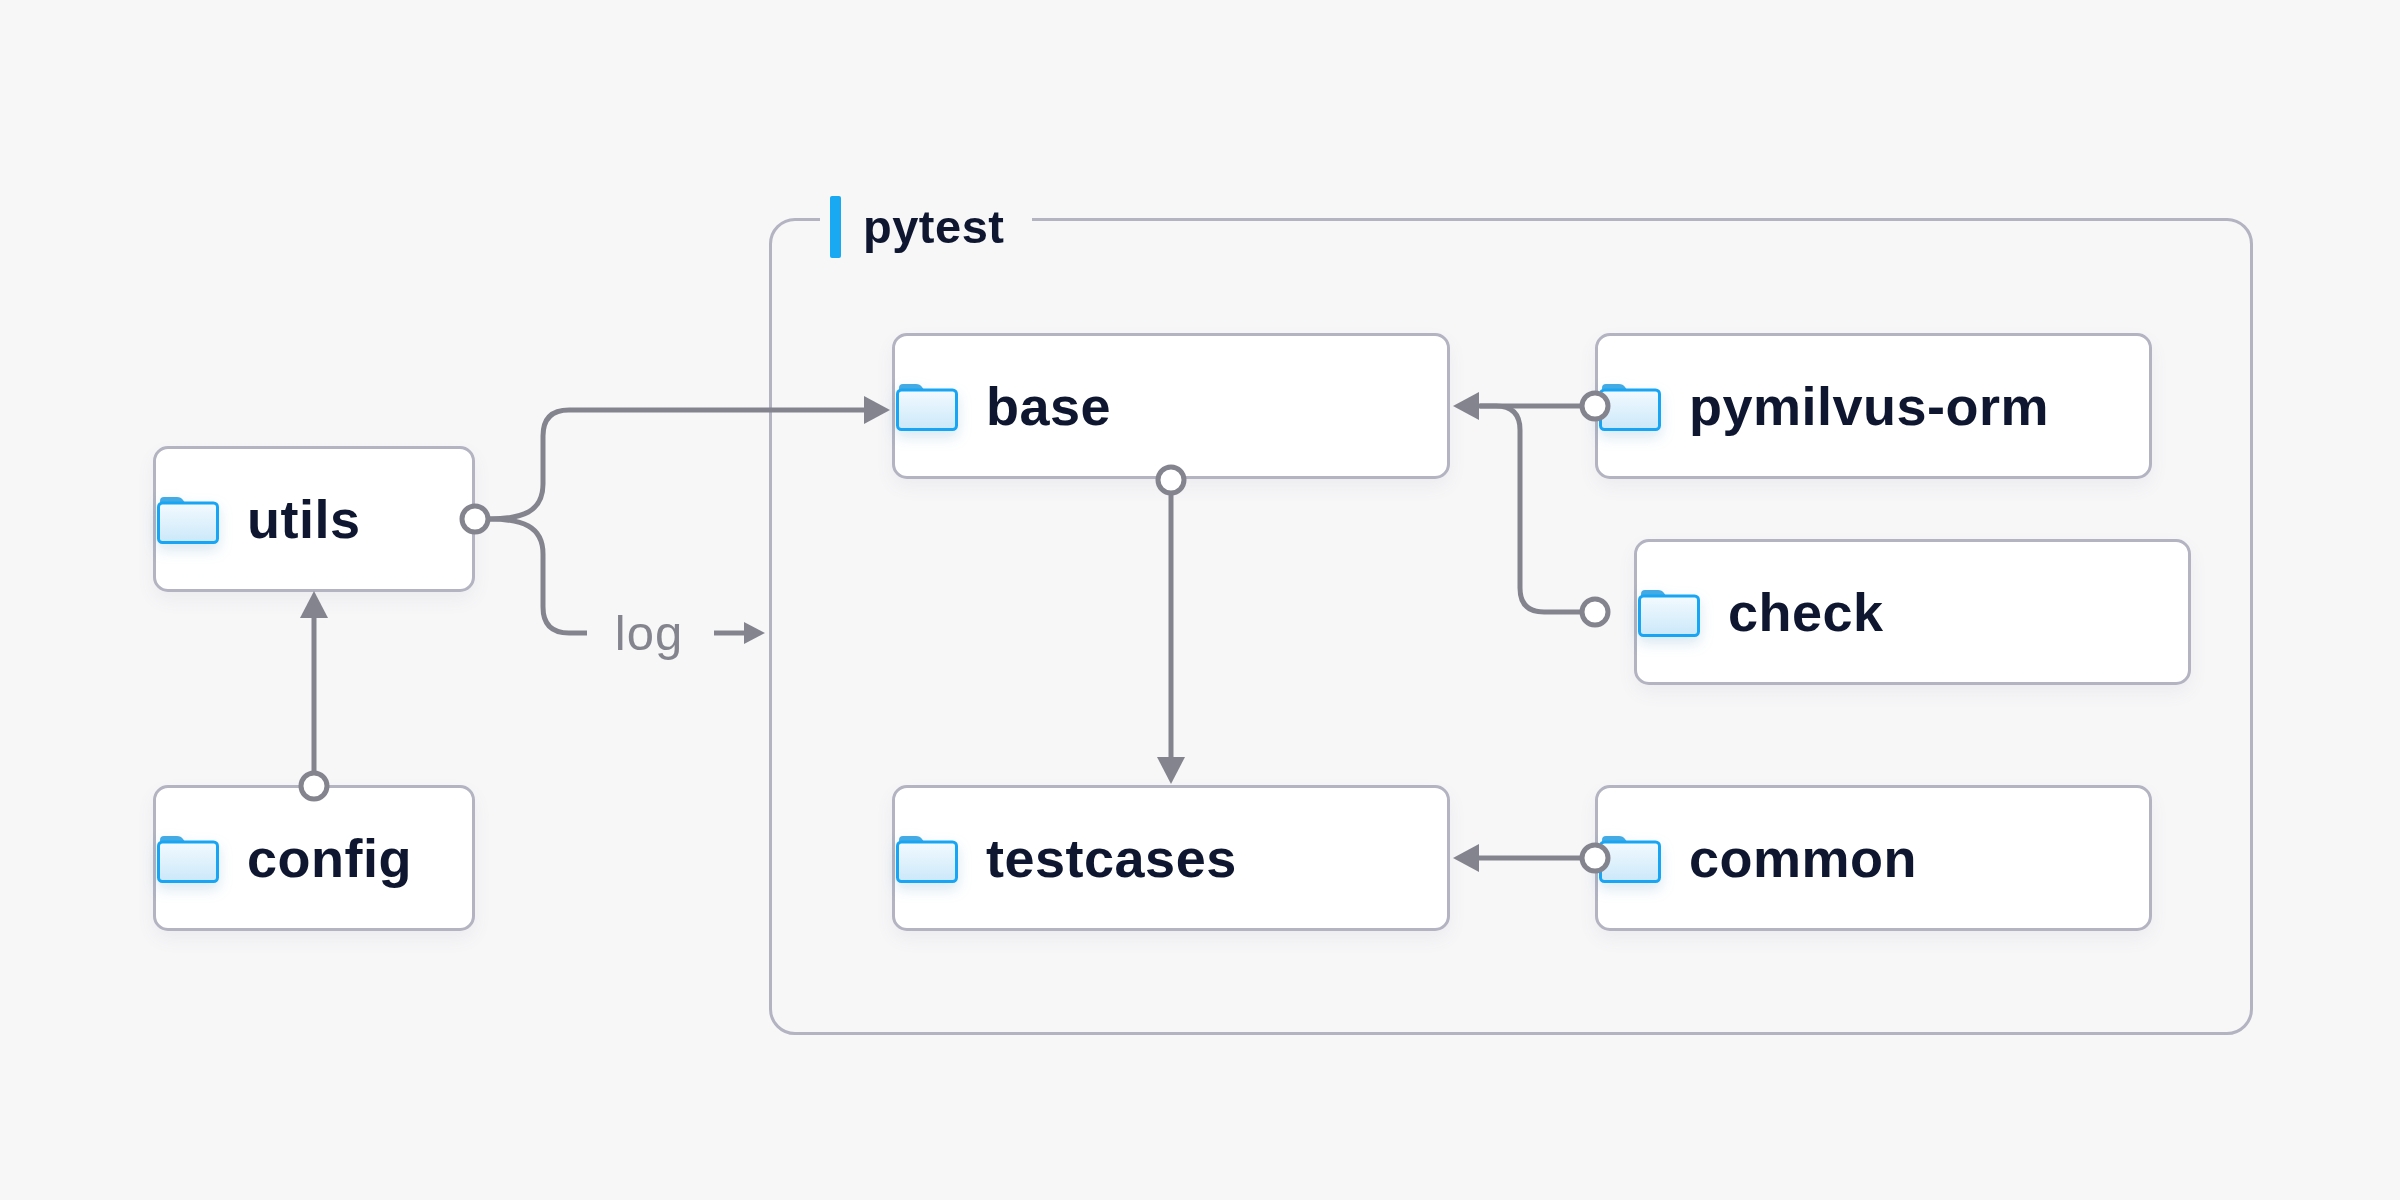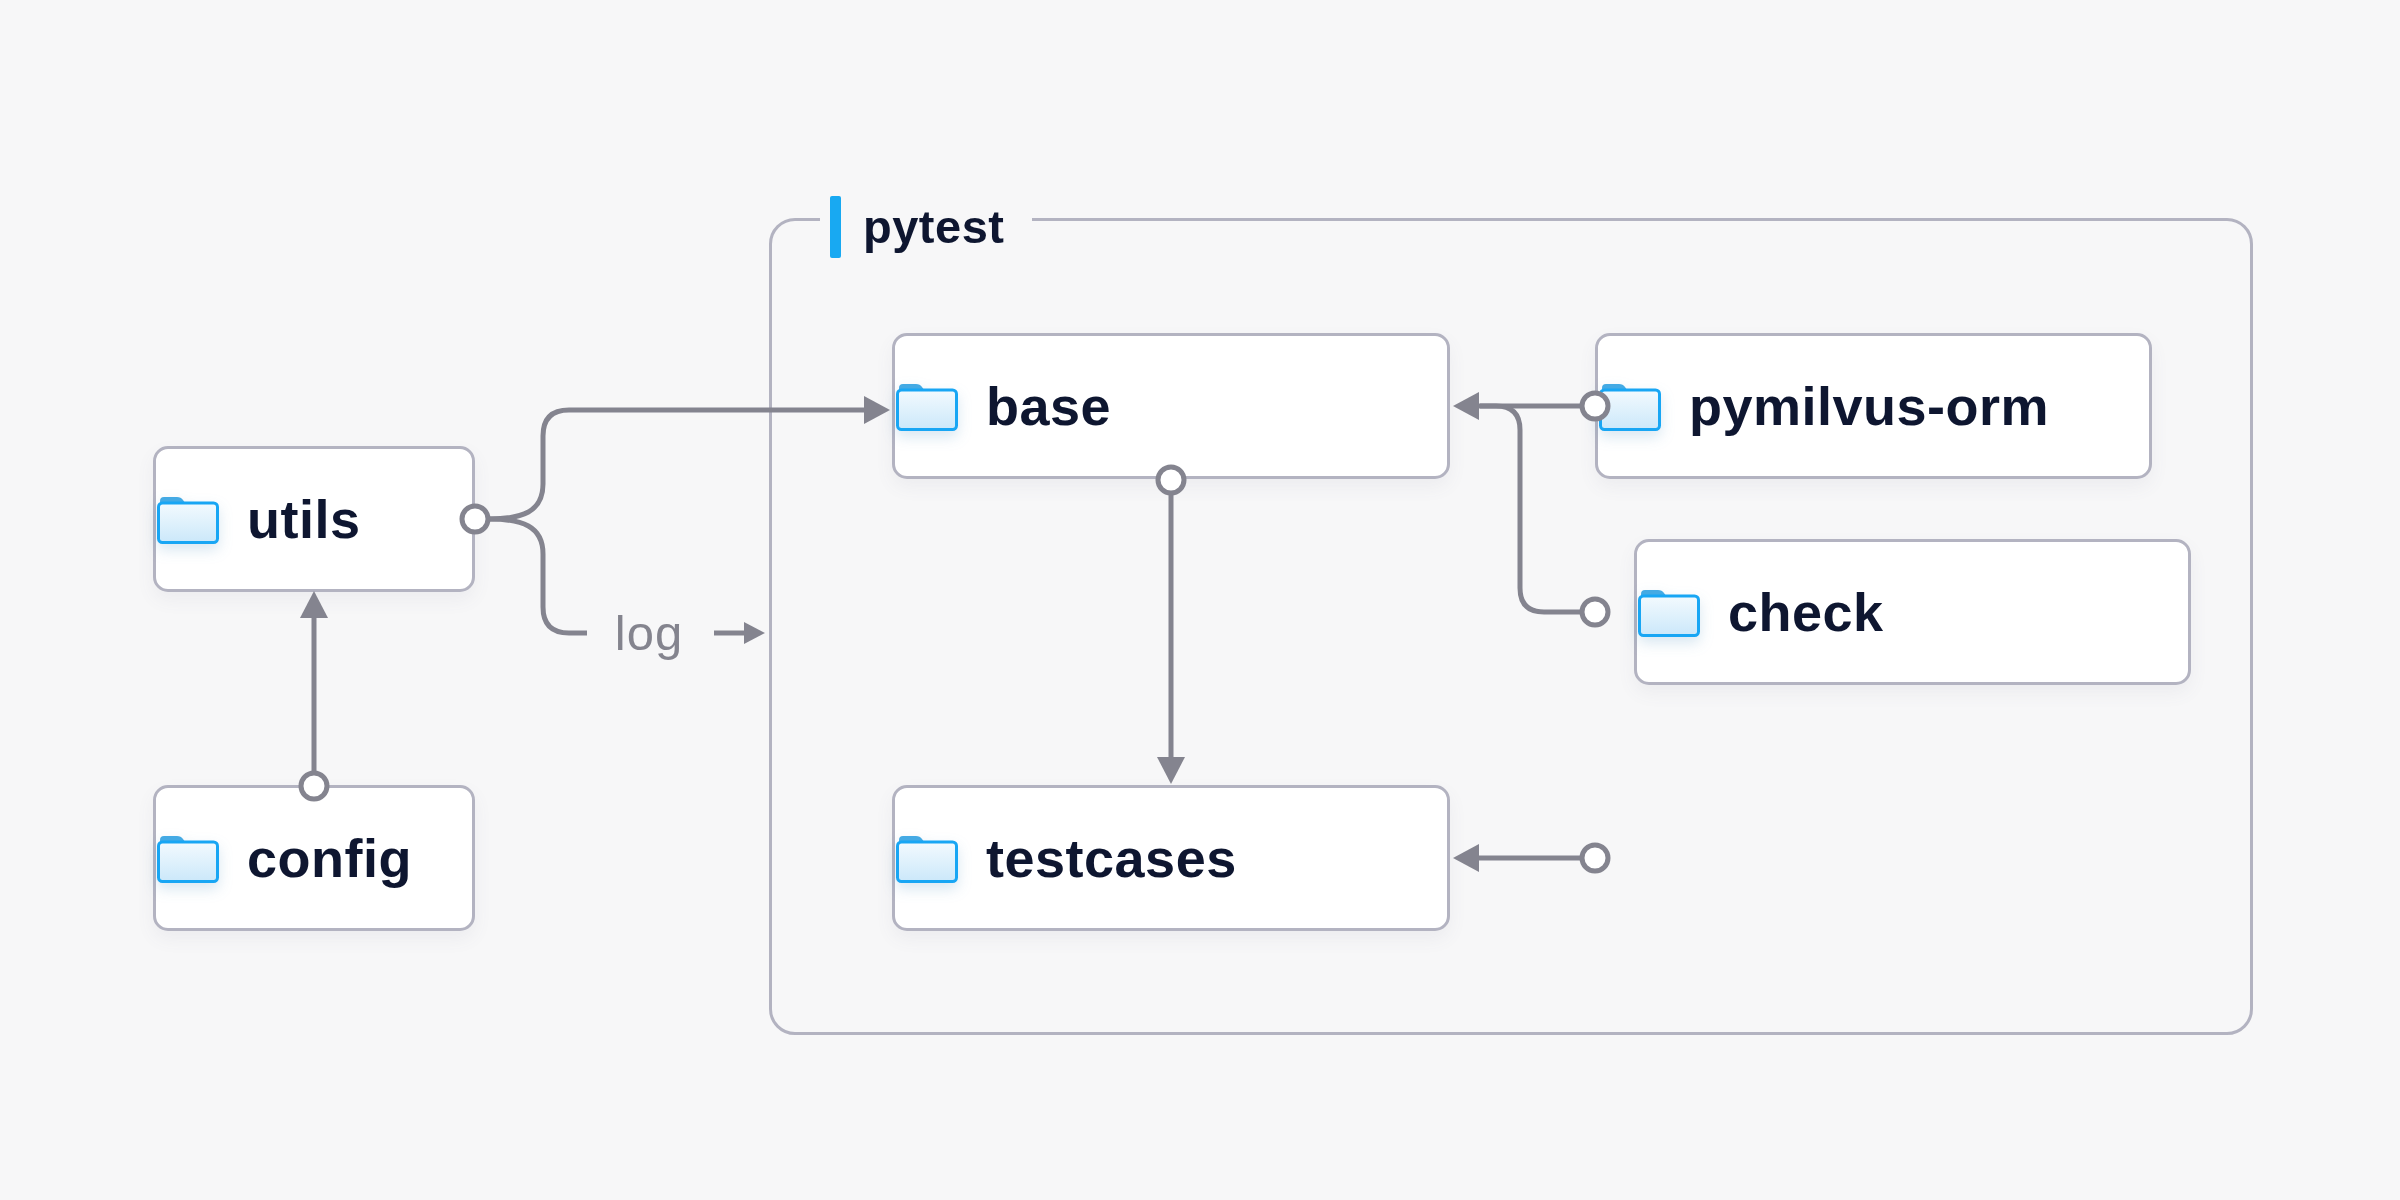--- a/index.html
+++ b/index.html
@@ -136,20 +136,27 @@
   </div>
 
   <div class="node" style="left:1634px;top:539px;width:557px;height:146px;">
     <svg class="folder" viewBox="0 0 64 52">
       <path d="M 4 14 L 4 8 Q 4 4 8 4 L 21 4 Q 25 4 27 7 L 32 14 Z" fill="#44aae4"></path>
       <rect x="2.5" y="10" width="59" height="39.5" rx="4" fill="url(#fgrad)" stroke="#18a6f4" stroke-width="3"></rect>
     </svg>
     <span class="node-label">check</span>
   </div>
 
+  <div class="node" style="left:1595px;top:785px;width:557px;height:146px;">
+    <svg class="folder" viewBox="0 0 64 52">
+      <path d="M 4 14 L 4 8 Q 4 4 8 4 L 21 4 Q 25 4 27 7 L 32 14 Z" fill="#44aae4"></path>
+      <rect x="2.5" y="10" width="59" height="39.5" rx="4" fill="url(#fgrad)" stroke="#18a6f4" stroke-width="3"></rect>
+    </svg>
+    <span class="node-label">common</span>
+  </div>
 
   <div class="edge-label">log</div>
 
   <svg id="edges" width="2400" height="1200" viewBox="0 0 2400 1200">
 
     <g>
       <line class="edge-line" x1="314" y1="771" x2="314" y2="614"></line>
       <polygon class="edge-arrow" points="314,591 300,618 328,618"></polygon>
       <circle class="edge-dot" cx="314" cy="786" r="13"></circle>
     </g>

